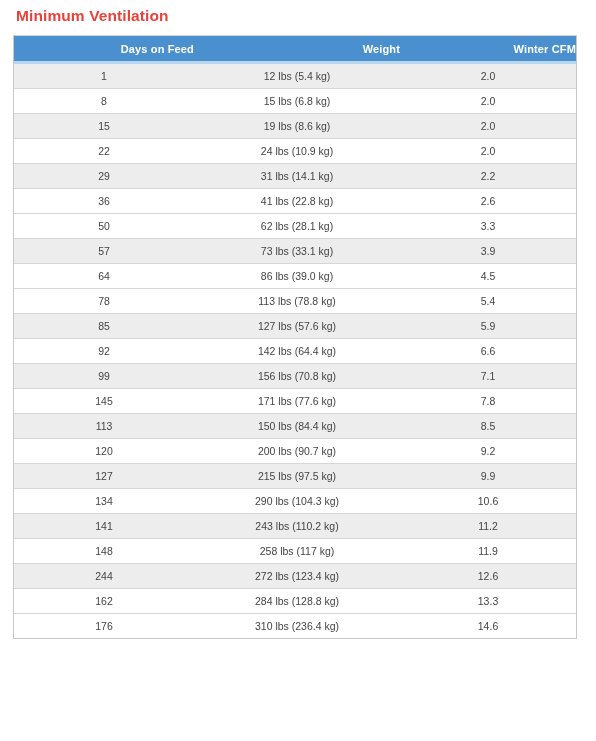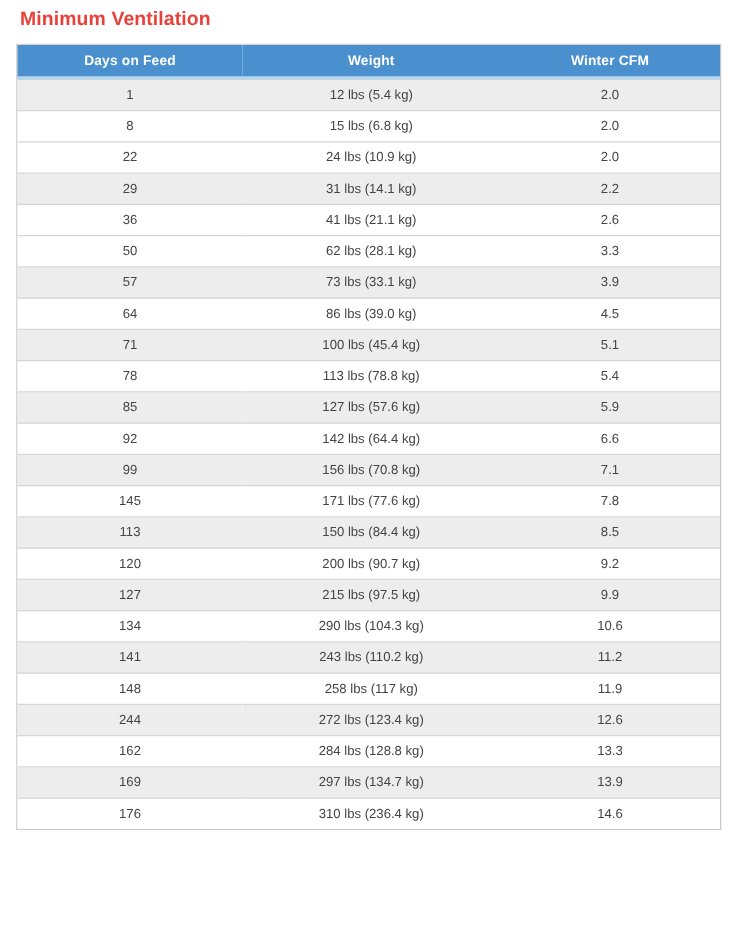--- a/index.html
+++ b/index.html
@@ -52,21 +52,21 @@
     font-size: 10.5px;
   }
 
   table.vent-table thead th {
     background: #4a90ce;
     color: #ffffff;
     font-weight: bold;
     font-size: 11px;
     height: 25px;
     padding: 0;
-    text-align: center;
+    text-align: right;
     border-bottom: 3px solid #b8d6ec;
     letter-spacing: 0.15px;
   }
 
   table.vent-table tbody td {
     height: 24px;
     padding: 0;
     text-align: center;
     color: #444444;
     font-size: 10.5px;
@@ -112,55 +112,55 @@
           <tr class="odd">
             <td>1</td>
             <td>12 lbs (5.4 kg)</td>
             <td>2.0</td>
           </tr>
           <tr class="even">
             <td>8</td>
             <td>15 lbs (6.8 kg)</td>
             <td>2.0</td>
           </tr>
+          <tr class="odd">
+            <td>15</td>
+            <td>19 lbs (8.6 kg)</td>
+            <td>2.0</td>
+          </tr>
           <tr class="even">
             <td>22</td>
             <td>24 lbs (10.9 kg)</td>
             <td>2.0</td>
           </tr>
           <tr class="odd">
             <td>29</td>
             <td>31 lbs (14.1 kg)</td>
             <td>2.2</td>
           </tr>
           <tr class="even">
             <td>36</td>
-            <td>41 lbs (21.1 kg)</td>
+            <td>41 lbs (22.8 kg)</td>
             <td>2.6</td>
           </tr>
           <tr class="even">
             <td>50</td>
             <td>62 lbs (28.1 kg)</td>
             <td>3.3</td>
           </tr>
           <tr class="odd">
             <td>57</td>
             <td>73 lbs (33.1 kg)</td>
             <td>3.9</td>
           </tr>
           <tr class="even">
             <td>64</td>
             <td>86 lbs (39.0 kg)</td>
             <td>4.5</td>
           </tr>
-          <tr class="odd">
-            <td>71</td>
-            <td>100 lbs (45.4 kg)</td>
-            <td>5.1</td>
-          </tr>
           <tr class="even">
             <td>78</td>
             <td>113 lbs (78.8 kg)</td>
             <td>5.4</td>
           </tr>
           <tr class="odd">
             <td>85</td>
             <td>127 lbs (57.6 kg)</td>
             <td>5.9</td>
           </tr>
@@ -212,25 +212,20 @@
           <tr class="odd">
             <td>244</td>
             <td>272 lbs (123.4 kg)</td>
             <td>12.6</td>
           </tr>
           <tr class="even">
             <td>162</td>
             <td>284 lbs (128.8 kg)</td>
             <td>13.3</td>
           </tr>
-          <tr class="odd">
-            <td>169</td>
-            <td>297 lbs (134.7 kg)</td>
-            <td>13.9</td>
-          </tr>
           <tr class="even">
             <td>176</td>
             <td>310 lbs (236.4 kg)</td>
             <td>14.6</td>
           </tr>
         </tbody>
     </table>
   </div>
 
 </div>

